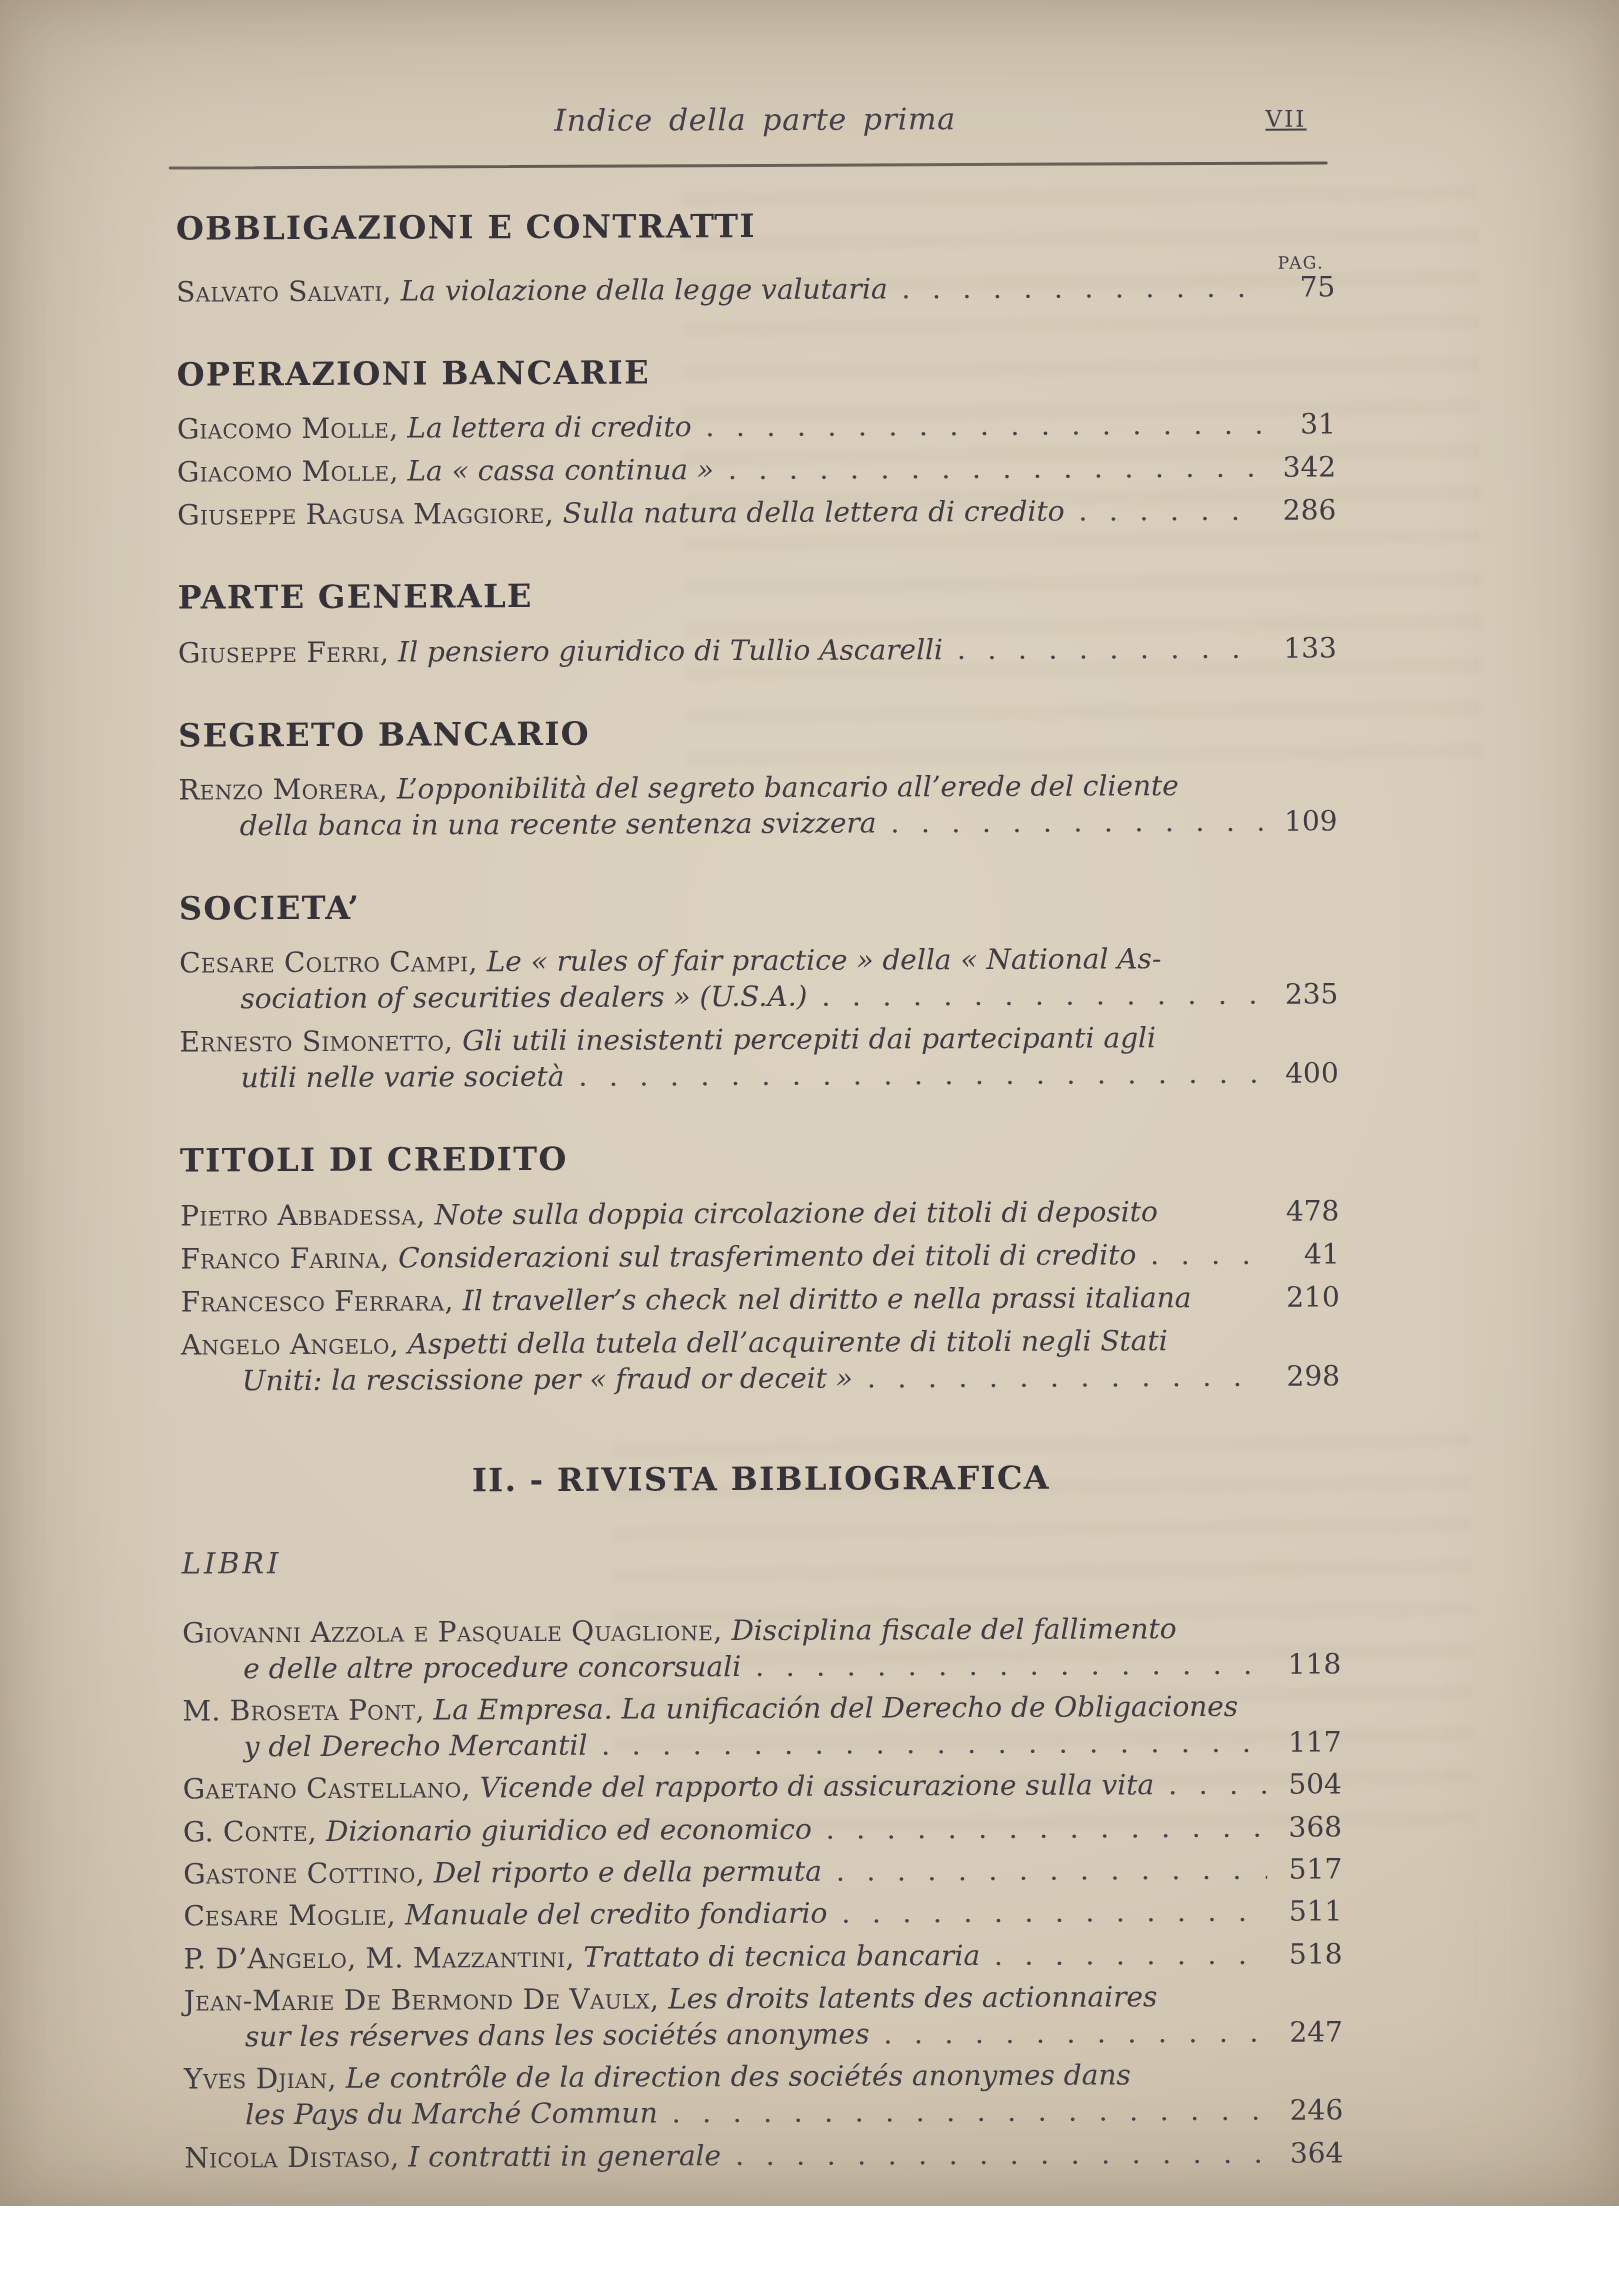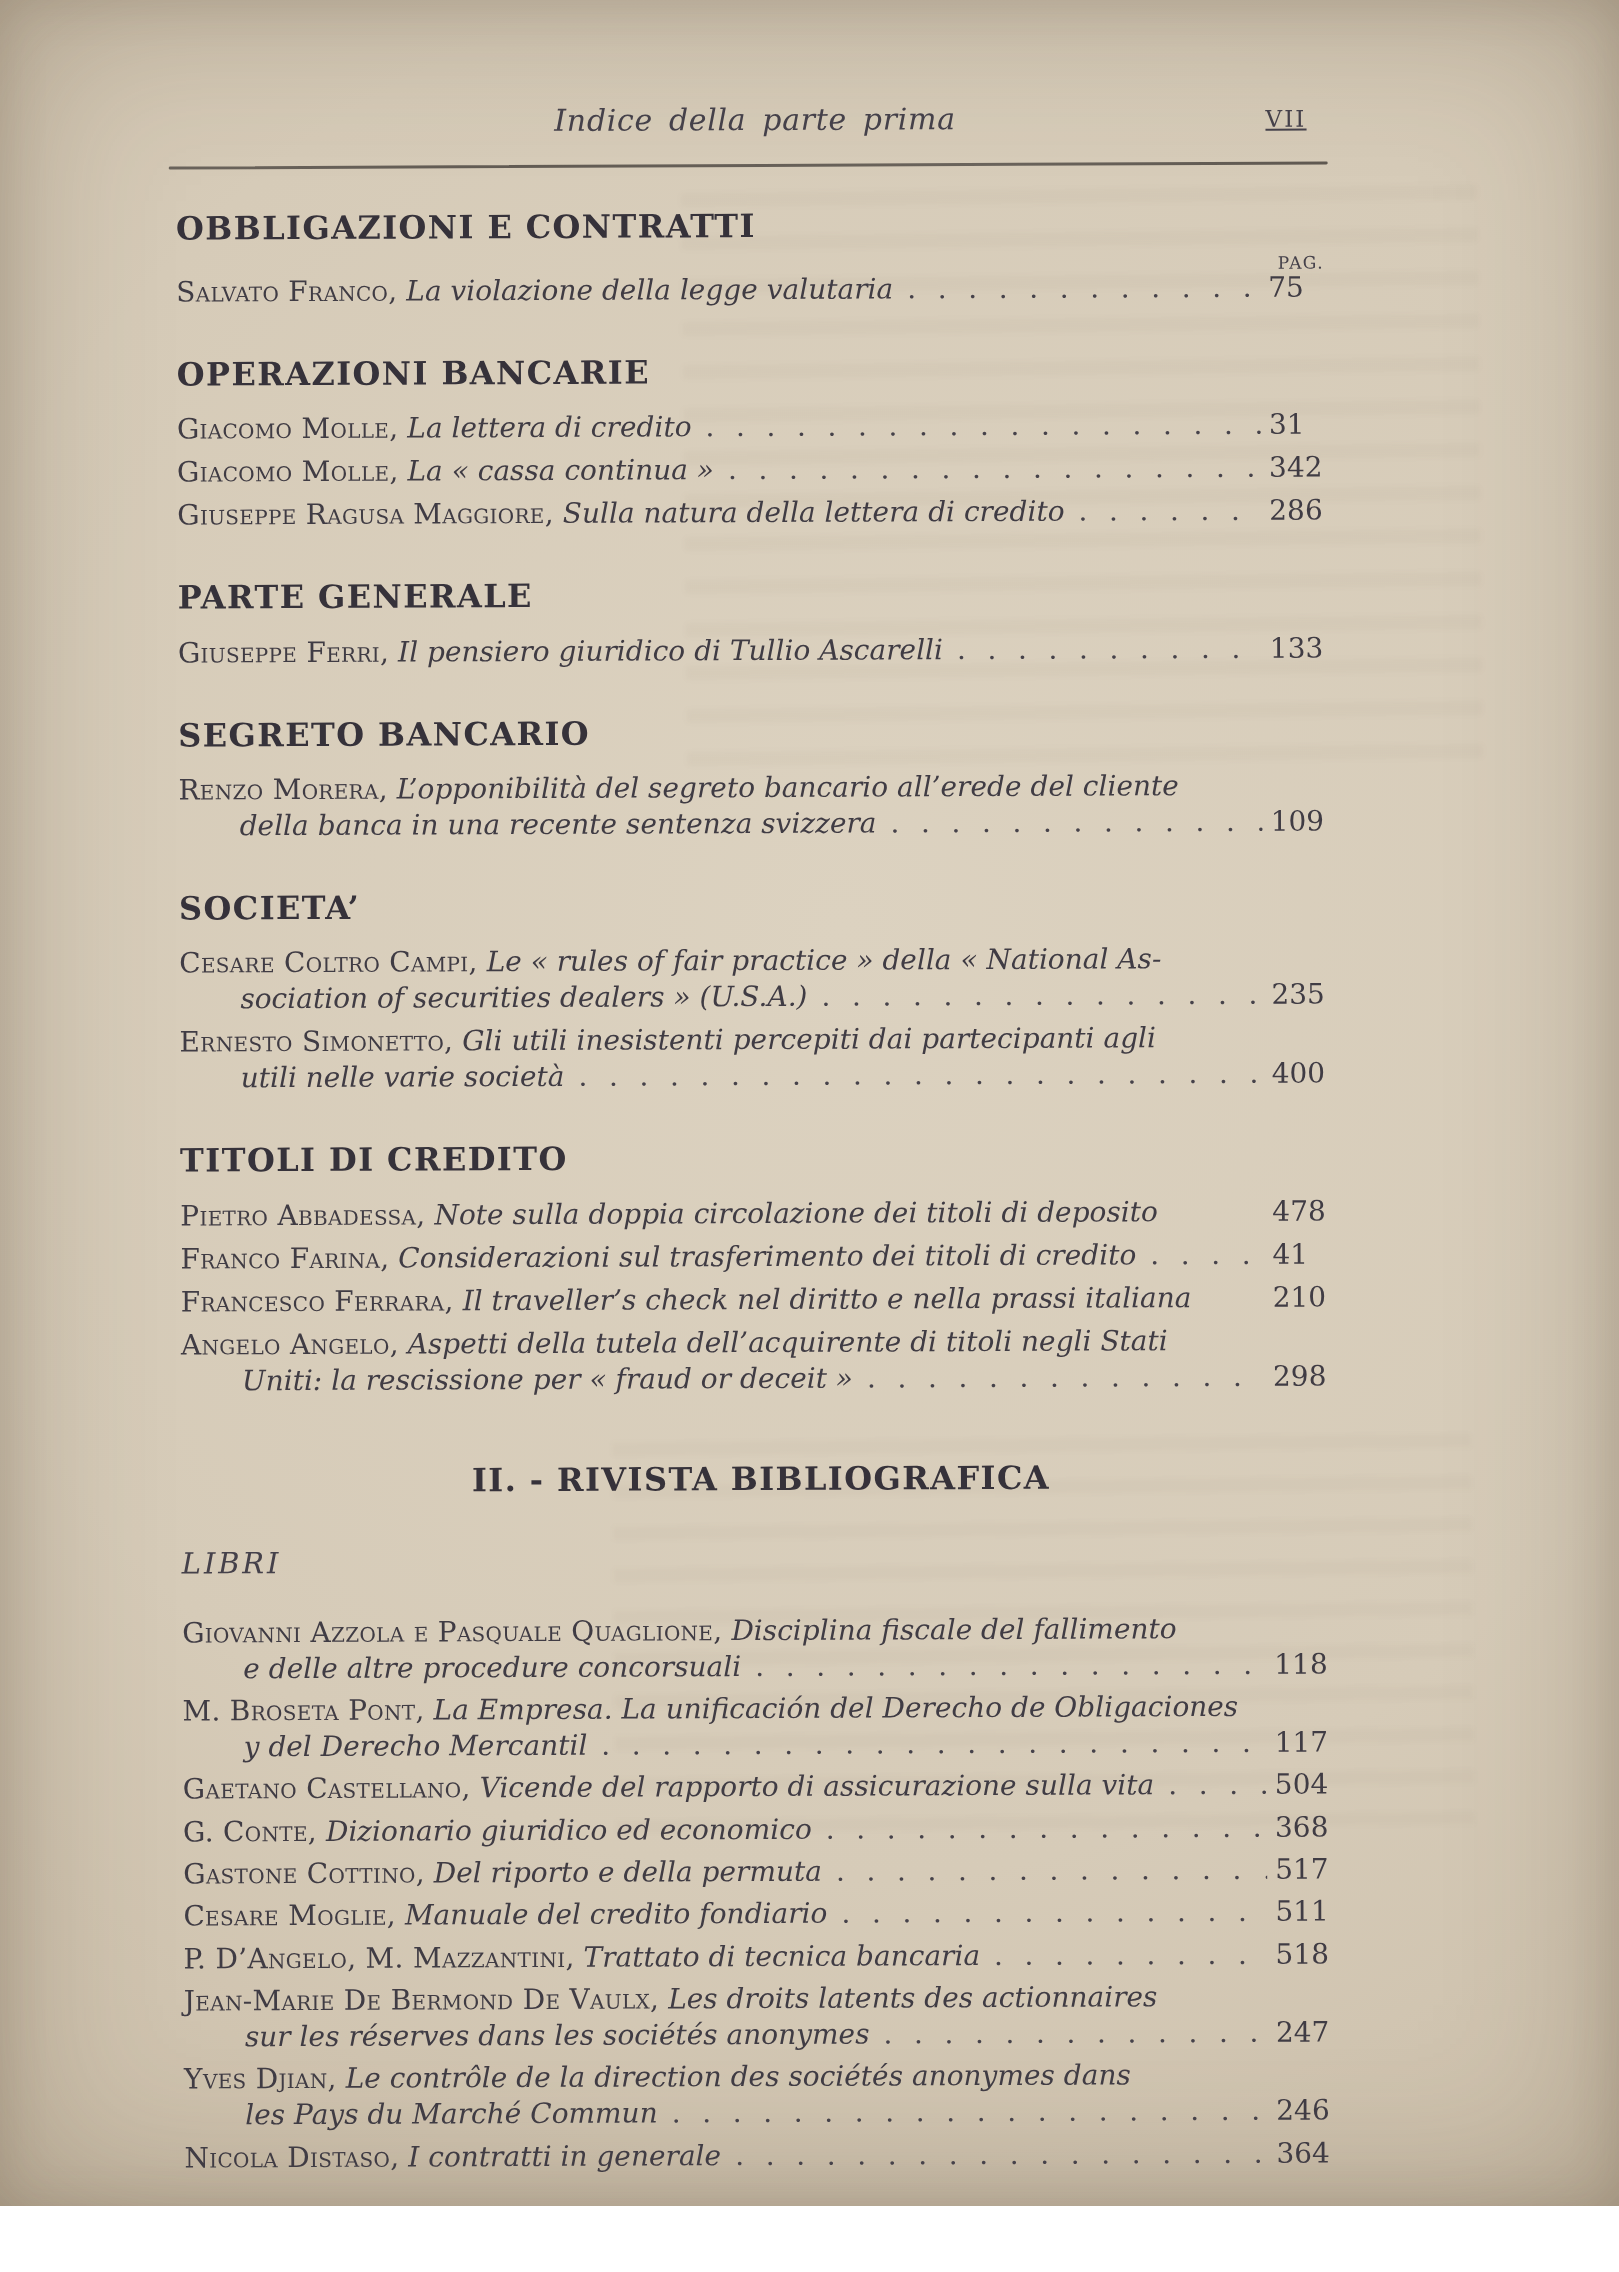--- a/index.html
+++ b/index.html
@@ -72,21 +72,21 @@
   .entry+.entry{margin-top:7px;}
   .eline{display:flex;align-items:baseline;line-height:36px;}
   .eline.cont{padding-left:61px;}
   .linetext{flex:none;white-space:nowrap;}
   .author{font-variant:small-caps;letter-spacing:0.3px;}
   .etitle{font-style:italic;}
   .leader{
     flex:1 1 auto;min-width:0;overflow:hidden;white-space:nowrap;
     letter-spacing:21.6px;margin:0 8.4px 0 14px;color:#46424a;
   }
-  .pagenum{flex:none;min-width:67px;text-align:left;}
+  .pagenum{flex:none;min-width:67px;text-align:right;}
   .part2-heading{
     margin-top:63px;text-align:center;
     font-weight:bold;font-size:32px;letter-spacing:1.4px;color:#36323a;
   }
   .libri-subheading{
     margin-top:46px;
     font-style:italic;font-size:29px;letter-spacing:2.8px;color:#45414a;
   }
   .part2-entries{margin-top:35px;}
   .part2-entries .entry+.entry{margin-top:6.3px;}
@@ -106,21 +106,21 @@
     </div>
     <div class="rule"></div>
 
     <div id="toc">
         <section class="toc-section first">
           <div class="section-heading">OBBLIGAZIONI E CONTRATTI</div>
           <div class="pag-row">PAG.</div>
           <div class="entries">
             <div class="entry">
               <div class="eline">
-                <span class="linetext"><span class="author">Salvato Franco,</span><span class="etitle"> La violazione della legge valutaria</span></span>
+                <span class="linetext"><span class="author">Salvato Salvati,</span><span class="etitle"> La violazione della legge valutaria</span></span>
                 <span class="leader">............................................................</span>
                 <span class="pagenum">75</span>
               </div>
             </div>
           </div>
         </section>
         <section class="toc-section">
           <div class="section-heading">OPERAZIONI BANCARIE</div>
           <div class="entries">
             <div class="entry">

